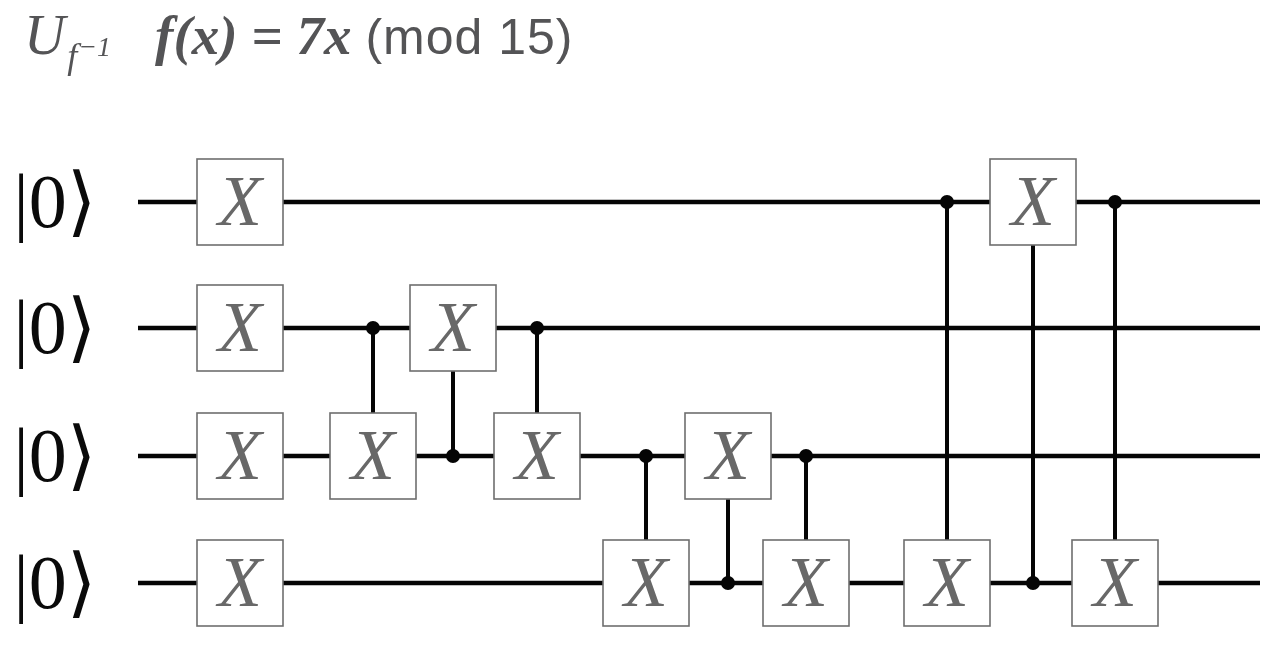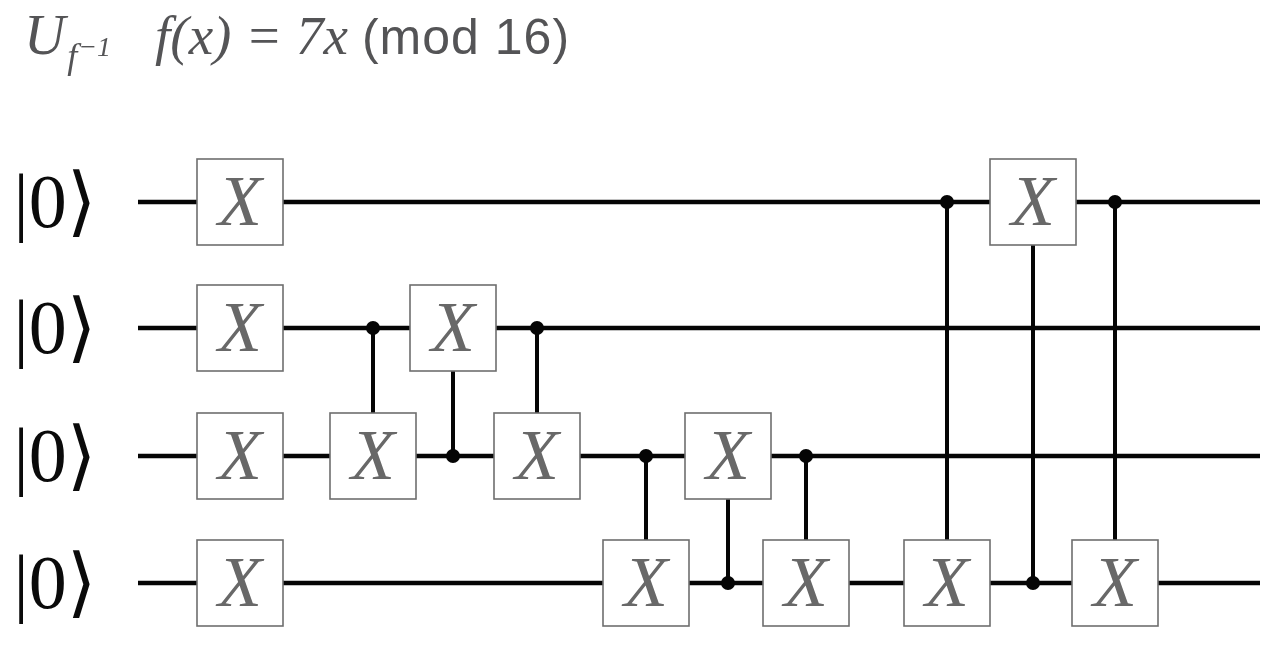--- a/index.html
+++ b/index.html
@@ -23,21 +23,21 @@
     white-space: nowrap;
     line-height: 1.1;
   }
   .t-math {
     font-family: "Liberation Serif", "DejaVu Serif", serif;
     font-style: italic;
   }
   .t-u   { font-size: 57px; }
   .t-sub { font-size: 36px; position: relative; top: 14px; margin-left: 2px; }
   .t-exp { font-size: 28px; position: relative; top: 2px; margin-left: 1px; }
-  .t-fx  { font-size: 55px; margin-left: 44px; }
+  .t-fx  { font-size: 55px; margin-left: 44px; font-weight: bold; }
   .t-mod {
     font-family: "Liberation Sans", sans-serif;
     font-style: normal;
     font-size: 50px;
     margin-left: 14px;
     letter-spacing: 1px;
   }
   
   svg { position: absolute; left: 0; top: 0; }
   .wire {
@@ -68,21 +68,21 @@
     text-anchor: middle;
   }
   .ctrl-dot { fill: #050505; }
 </style>
 </head>
 <body>
 
 <div id="figure">
 
   <div class="fig-title">
-    <span class="t-math t-u">U</span><span class="t-math t-sub">f</span><span class="t-math t-exp">−1</span><span class="t-math t-fx">f(x) = 7x</span><span class="t-mod">(mod 16)</span>
+    <span class="t-math t-u">U</span><span class="t-math t-sub">f</span><span class="t-math t-exp">−1</span><span class="t-math t-fx">f(x) = 7x</span><span class="t-mod">(mod 15)</span>
   </div>
 
   <svg width="1278" height="648" viewBox="0 0 1278 648">
 
     <text class="qubit-label" x="55" y="227">|0⟩</text>
     <text class="qubit-label" x="55" y="353">|0⟩</text>
     <text class="qubit-label" x="55" y="481">|0⟩</text>
     <text class="qubit-label" x="55" y="608">|0⟩</text>
 
     <line class="wire" x1="138" y1="202" x2="1260" y2="202"></line>

